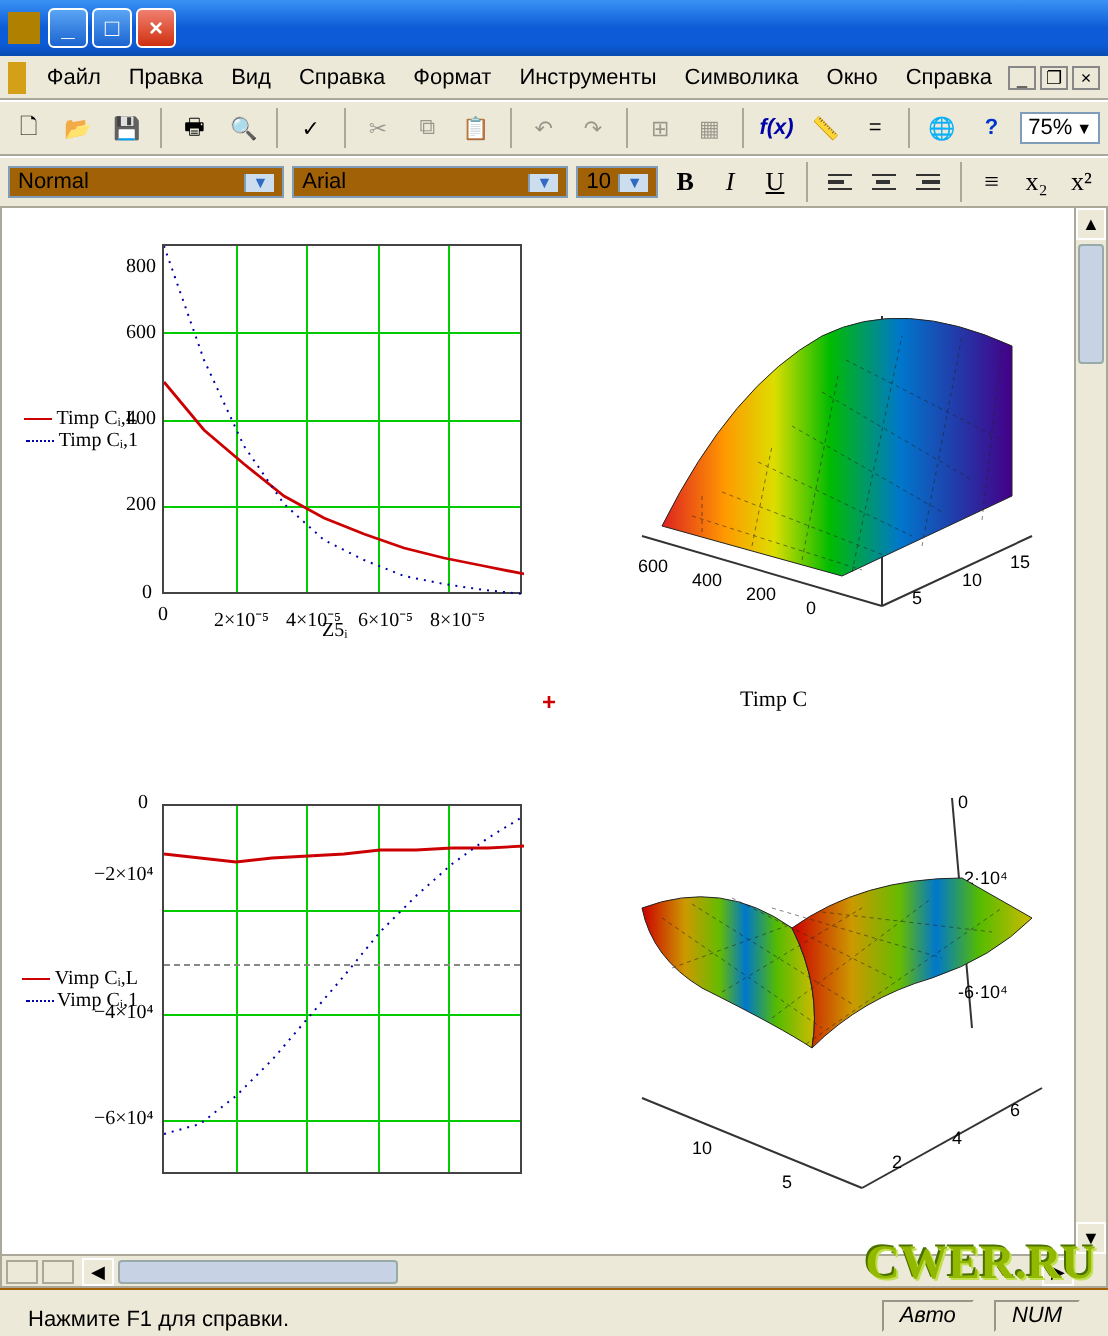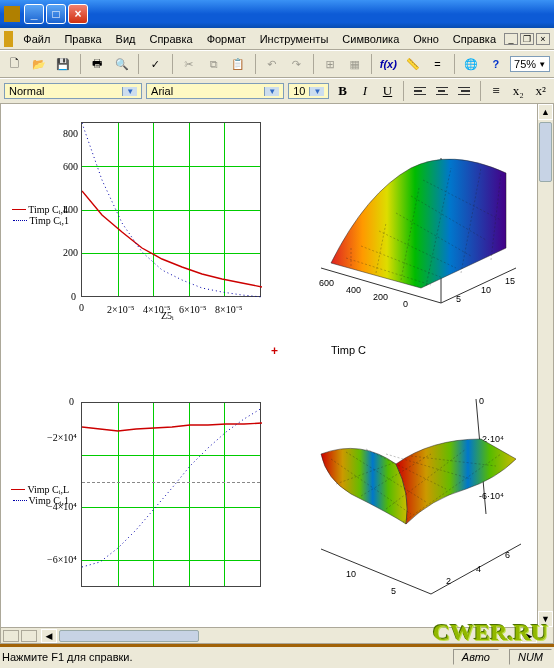--- a/index.html
+++ b/index.html
@@ -16,56 +16,56 @@
   .menubar .file-icon { width:14px; height:16px; background:#d4a017; margin-right:2px; }
   .menubar .mdi { margin-left:auto; display:flex; gap:2px; }
   .menubar .mdi div { width:14px; height:12px; border:1px solid #888; font-size:9px; display:flex; align-items:center; justify-content:center; }
   .toolbar { height: 28px; background:#ece9d8; border-top:1px solid #fff; border-bottom:1px solid #aca899; display:flex; align-items:center; padding:0 4px; gap:4px; }
   .tb-btn { width:22px; height:22px; display:flex; align-items:center; justify-content:center; border:1px solid transparent; }
   .tb-sep { width:1px; height:20px; background:#aca899; margin:0 2px; }
   .tb-disabled { opacity:0.35; }
   .zoom { margin-left:auto; border:1px solid #7f9db9; background:white; padding:1px 3px; display:flex; align-items:center; font-size:11px; }
   .zoom .arr { margin-left:2px; font-size:8px; }
   .fmtbar { height: 26px; background:#ece9d8; border-top:1px solid #fff; border-bottom:1px solid #aca899; display:flex; align-items:center; padding:0 4px; gap:4px; }
-  .combo { border:1px solid #7f9db9; background:#fef9c3; height:16px; display:flex; align-items:center; padding:0 4px; font-size:11px; }
+  .combo { border:1px solid #7f9db9; background:#a16207; height:16px; display:flex; align-items:center; padding:0 4px; font-size:11px; }
   .combo .arr { margin-left:auto; background:#cde; border-left:1px solid #7f9db9; padding:0 3px; font-size:8px; color:#316ac5; }
   .style-combo { width:150px; }
   .font-combo { width:150px; }
   .size-combo { width:44px; }
   .fmt-btn { width:20px; height:20px; display:flex; align-items:center; justify-content:center; font-family:"Times New Roman",serif; font-size:13px; border:1px solid transparent; }
   .align-group { display:flex; gap:2px; }
   .align-btn { width:20px; height:20px; display:flex; flex-direction:column; justify-content:center; gap:2px; padding:3px; border:1px solid transparent; }
   .align-btn div { height:1.5px; background:#333; }
   .workspace { position:relative; height:540px; background:white; border:1px solid #aca899; border-top:none; overflow:hidden; }
   .doc { position:absolute; left:0; top:0; right:16px; bottom:16px; overflow:hidden; background:white; }
   .vscroll { position:absolute; right:0; top:0; width:16px; bottom:16px; background:#ece9d8; border-left:1px solid #aca899; }
   .vscroll .arrow { height:16px; background:#ece9d8; border:1px solid #fff; display:flex; align-items:center; justify-content:center; font-size:9px; }
   .vscroll .thumb { margin:2px 1px; height:60px; background:#c7d3e5; border:1px solid #9aa; border-radius:2px; }
   .hscroll { position:absolute; left:0; bottom:0; height:16px; right:16px; background:#ece9d8; border-top:1px solid #aca899; display:flex; align-items:center;}
   .hscroll .arrow { width:16px; height:14px; background:#ece9d8; border:1px solid #fff; display:flex; align-items:center; justify-content:center; font-size:9px;}
   .hscroll .thumb { width:140px; height:12px; background:#c7d3e5; border:1px solid #9aa; border-radius:2px; margin-left:2px;}
   .sheet-tabs { display:flex; align-items:center; gap:2px; margin-right:4px; margin-left:2px; }
   .sheet-tabs div { width:16px; height:12px; background:#ece9d8; border:1px solid #aca899; }
   .corner { position:absolute; right:0; bottom:0; width:16px; height:16px; background:#ece9d8; }
-  .statusbar { height:22px; background:#ece9d8; border-top:3px solid #a16207; display:flex; align-items:center; padding:0 2px; gap:10px; font-size:11px; }
+  .statusbar { height:22px; background:#ece9d8; border-top:1px solid #a16207; display:flex; align-items:flex-end; padding:0 14px; gap:10px; font-size:11px; }
   .status-sec { border:1px inset #ece9d8; padding:1px 8px;font-style:italic; }
   .statusbar .filler { flex:1; }
   .watermark { position:absolute; right:6px; bottom:22px; font-family:"Comic Sans MS",cursive; font-weight:bold; font-size:24px; color:#92b800; text-shadow:1px 1px 0 #c0e050, -1px -1px 0 #4a7000; pointer-events:none; }
   .chart-box { position:absolute; }
   .axis-frame { position:absolute; border:1px solid #444; }
   .grid-v, .grid-h { position:absolute; background:#0c0; }
   .grid-v { width:1px; top:0; bottom:0; }
   .grid-h { height:1px; left:0; right:0; }
   .lbl { position:absolute; font-family:"Times New Roman",serif; font-size:10px; color:#000; }
   .legend { position:absolute; font-family:"Times New Roman",serif; font-size:10px; text-align:right; }
   .legend .item { display:flex; align-items:center; justify-content:flex-end; gap:2px; }
   .legend .ln { width:14px; height:1px; }
   svg.plot { position:absolute; left:0; top:0; }
   .cross { position:absolute; font-size:12px; color:#c00; font-weight:bold; }
-  .timpc-lbl { position:absolute; font-family:Liberation Sans, sans-serif; font-size:11px; }
+  .timpc-lbl { position:absolute; font-family:Liberation Serif, serif; font-size:11px;margin-left:39px; }
 </style>
 </head>
 <body>
 
 <div class="titlebar">
   <span class="icon"></span>
   <div class="win-btns">
     <div class="win-btn min">_</div>
     <div class="win-btn max">□</div>
     <div class="win-btn close">×</div>

